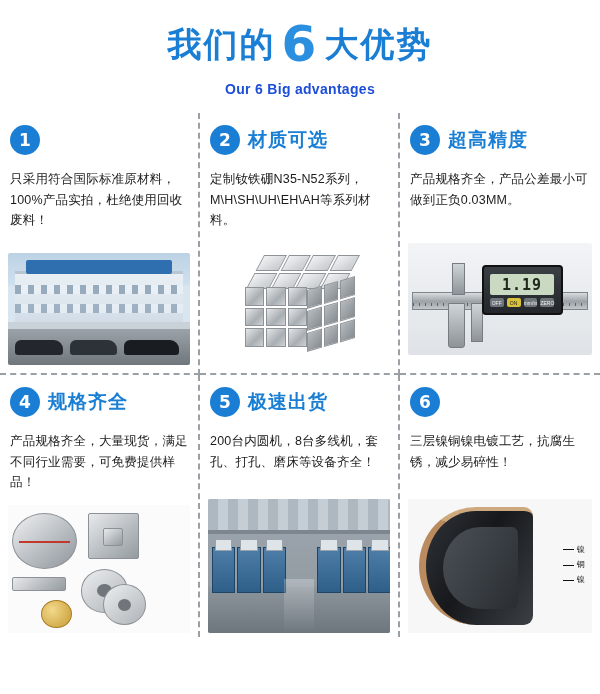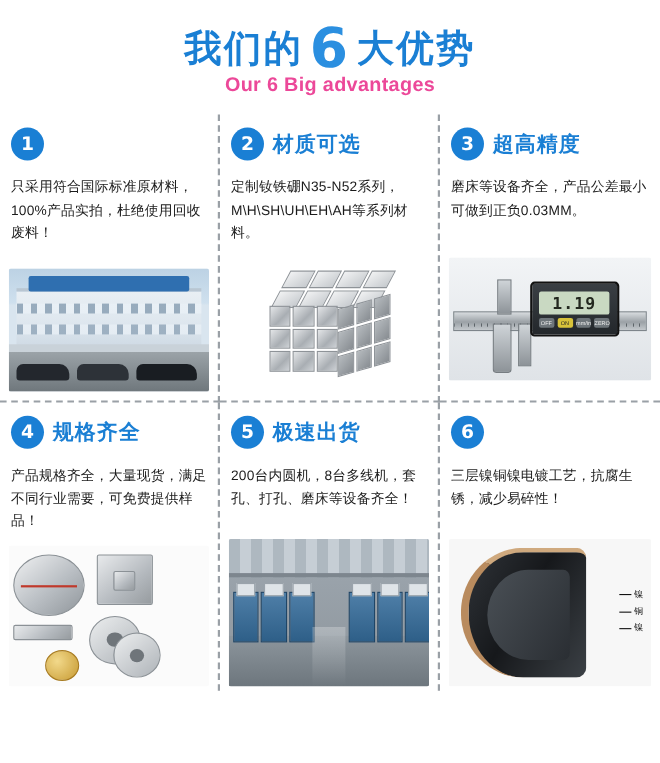--- a/index.html
+++ b/index.html
@@ -27,23 +27,24 @@
     text-align: right;
   }
   .title-cn .big-num {
     font-size: 50px;
     color: #2b8fe0;
     line-height: 0.9;
     font-family: "DejaVu Sans", sans-serif;
     font-weight: bold;
   }
   .title-en {
-    font-size: 18px;
+    margin-top: 14px;
+    font-size: 14px;
     font-weight: bold;
-    color: #ec4899;
+    color: #1d4ed8;
     letter-spacing: 0.3px;
   }
 
   
   .grid {
     margin-top: 16px;
     display: grid;
     grid-template-columns: 1fr 1fr 1fr;
     grid-template-rows: 262px 262px;
     width: 600px;
@@ -378,21 +379,21 @@
           </div>
         </div>
       </div>
     </div>
 
     <div class="cell c3">
       <div class="cell-head">
         <div class="badge">3</div>
         <div class="cell-title">超高精度</div>
       </div>
-      <div class="cell-desc">磨床等设备齐全，产品公差最小可做到正负0.03MM。</div>
+      <div class="cell-desc">产品规格齐全，产品公差最小可做到正负0.03MM。</div>
       <div class="img-box">
         <div class="ph-caliper">
           <div class="bar"></div>
           <div class="jaw j3"></div>
           <div class="jaw j1"></div>
           <div class="jaw j2"></div>
           <div class="screen">
             <div class="lcd">1.19</div>
             <div class="btns">
               <span>OFF</span>

